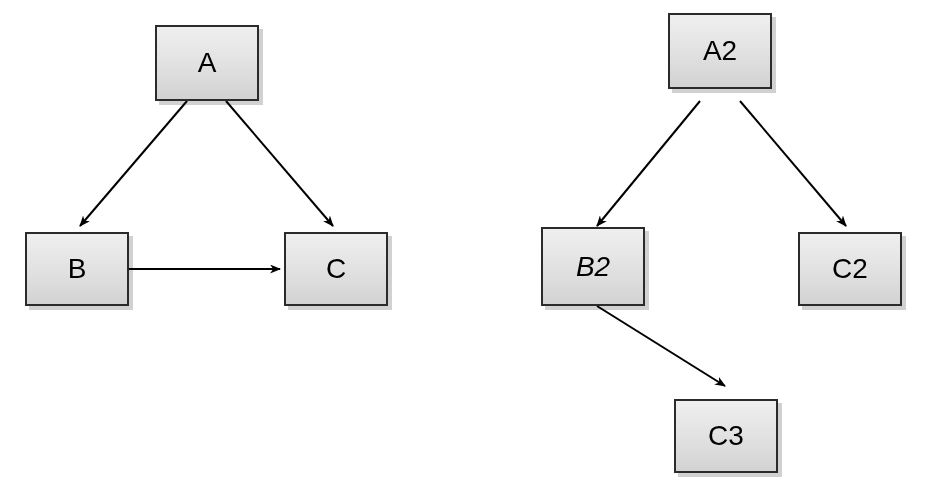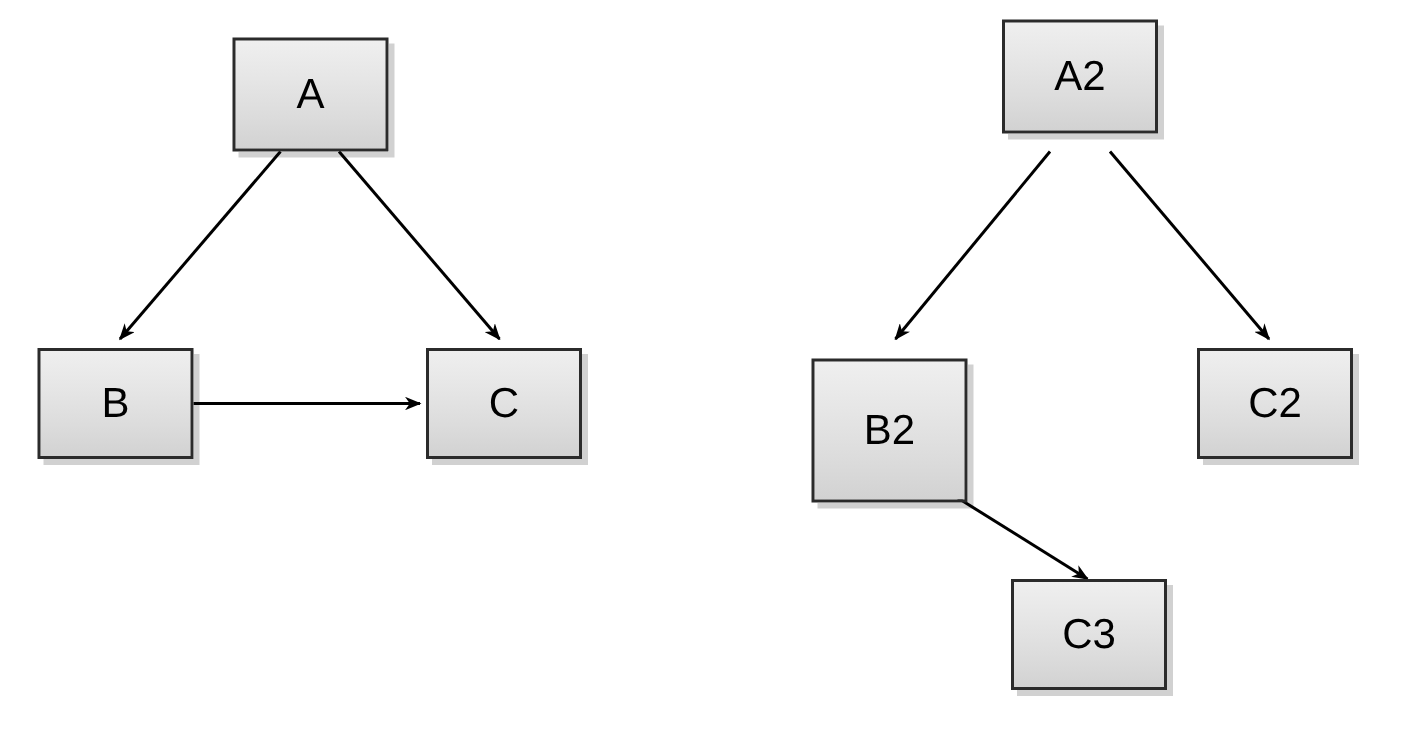--- a/index.html
+++ b/index.html
@@ -78,25 +78,25 @@
   </div>
 
   <div class="node" style="left:284px; top:232px; width:104px; height:74px;">
     <span class="node-label">C</span>
   </div>
 
   <div class="node" style="left:668px; top:13px; width:104px; height:76px;">
     <span class="node-label">A2</span>
   </div>
 
-  <div class="node" style="left:541px; top:239px; width:104px; height:96px;">
+  <div class="node" style="left:541px; top:227px; width:104px; height:79px;font-style:italic;">
     <span class="node-label">B2</span>
   </div>
 
   <div class="node" style="left:798px; top:232px; width:104px; height:74px;">
     <span class="node-label">C2</span>
   </div>
 
-  <div class="node" style="left:674px; top:386px; width:104px; height:74px;">
+  <div class="node" style="left:674px; top:399px; width:104px; height:74px;">
     <span class="node-label">C3</span>
   </div>
 
 </div>
 
 </body></html>

